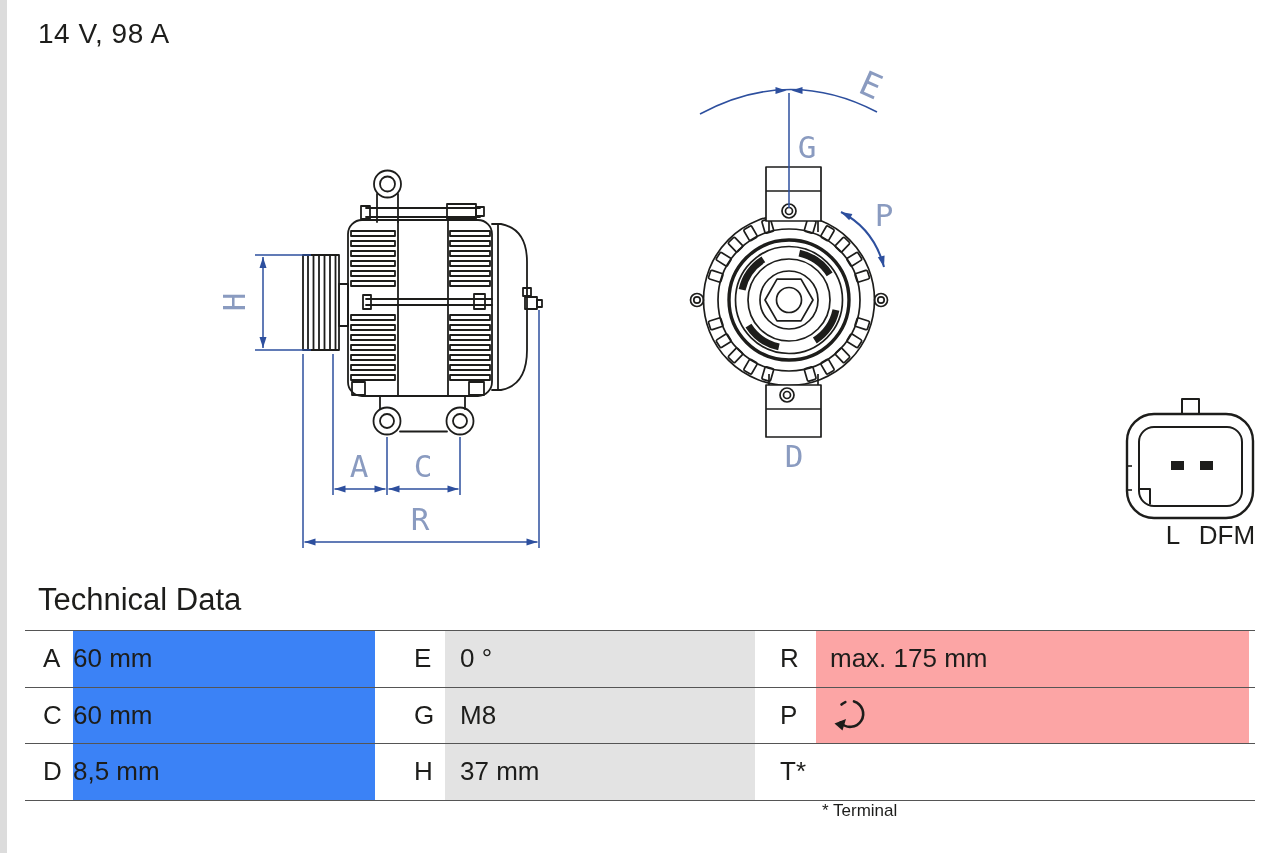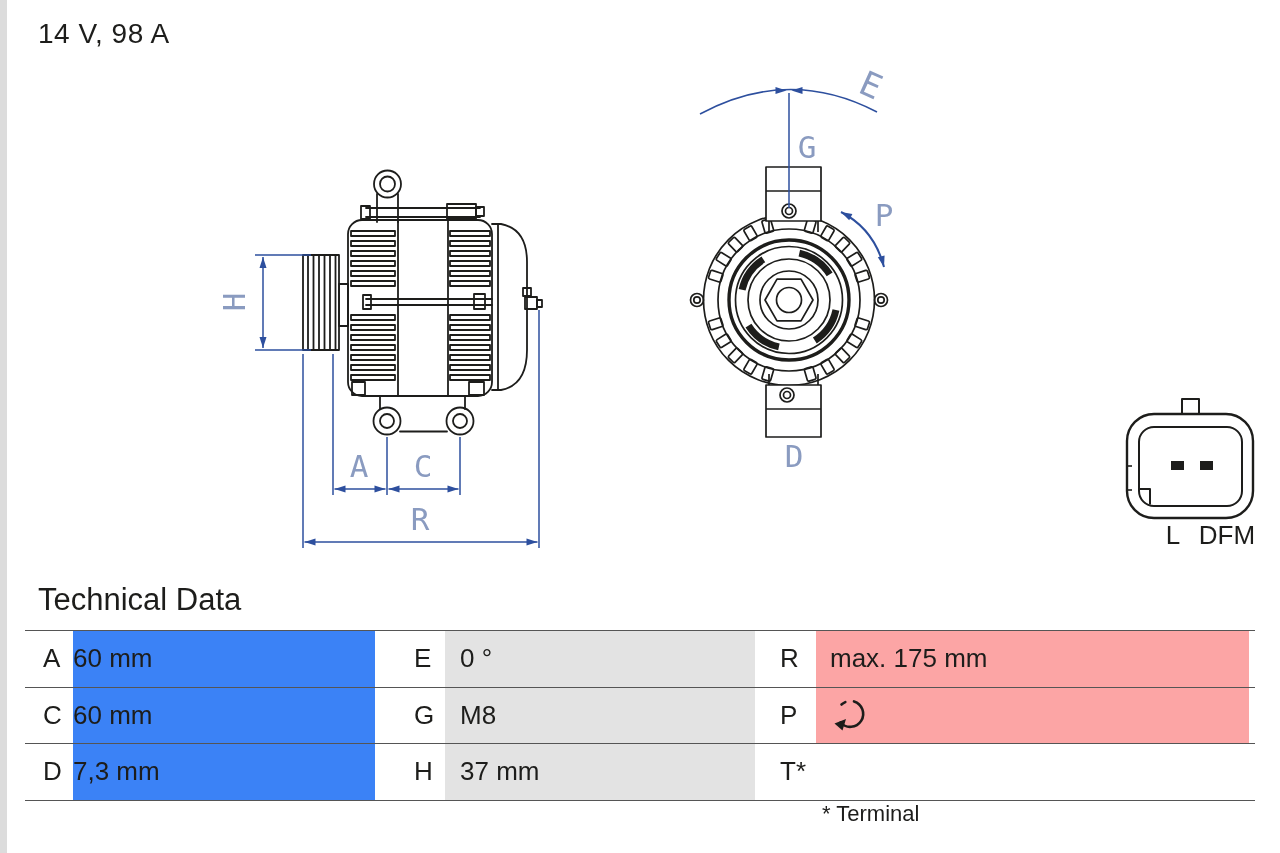--- a/index.html
+++ b/index.html
@@ -12,21 +12,21 @@
   .ttable{position:absolute;left:25px;top:630px;width:1230px;border-bottom:1.5px solid #555;}
   .trow{position:relative;height:55.5px;border-top:1.5px solid #555;}
   .cell{position:absolute;top:0;height:55.5px;line-height:55.5px;font-size:26px;color:#1d1d1b;white-space:nowrap;}
   .k1{left:8px;width:40px;padding-left:10px;}
   .v1{left:48px;width:302px;background:#3b82f6;}
   .k2{left:382px;width:31px;padding-left:7px;}
   .v2{left:420px;width:295px;padding-left:15px;background:#e3e3e3;}
   .k3{left:748px;width:36px;padding-left:7px;}
   .v3{left:791px;width:419px;padding-left:14px;background:#fca5a5;}
   .v3.iconcell{display:flex;align-items:center;}
-  .footnote{position:absolute;left:822px;top:801px;font-size:22px;color:#1d1d1b;}
+  .footnote{position:absolute;left:822px;top:801px;font-size:17px;color:#1d1d1b;}
   svg text.dimlbl{font-family:"DejaVu Sans Mono",monospace;fill:#8a9bc0;}
   svg text.pinlbl{font-family:"Liberation Sans",sans-serif;fill:#1d1d1b;}
 </style>
 </head>
 <body>
 
 <div class="edge-strip"></div>
 
 <div class="rating">14 V, 98 A</div>
 
@@ -256,20 +256,20 @@
     <div class="cell v3 iconcell">
       <svg width="40" height="44" viewBox="0 0 40 44">
         <path d="M24,8.4 A13,13 0 1 1 10.5,29.5" stroke="#1d1d1b" stroke-width="2.6" fill="none" stroke-linecap="round"></path>
         <path d="M11.5,11.5 A13,13 0 0 1 19,8.2" stroke="#1d1d1b" stroke-width="2.6" fill="none" stroke-dasharray="4.5 4.5" stroke-linecap="round"></path>
         <path d="M4.5,30.5 L16,26 L12.5,37.5 Z" fill="#1d1d1b"></path>
       </svg>
     </div>
   </div>
   <div class="trow">
     <div class="cell k1">D</div>
-    <div class="cell v1">7,3 mm</div>
+    <div class="cell v1">8,5 mm</div>
     <div class="cell k2">H</div>
     <div class="cell v2">37 mm</div>
     <div class="cell k3">T*</div>
   </div>
 </div>
 
 <div class="footnote">* Terminal</div>
 
 </body></html>

